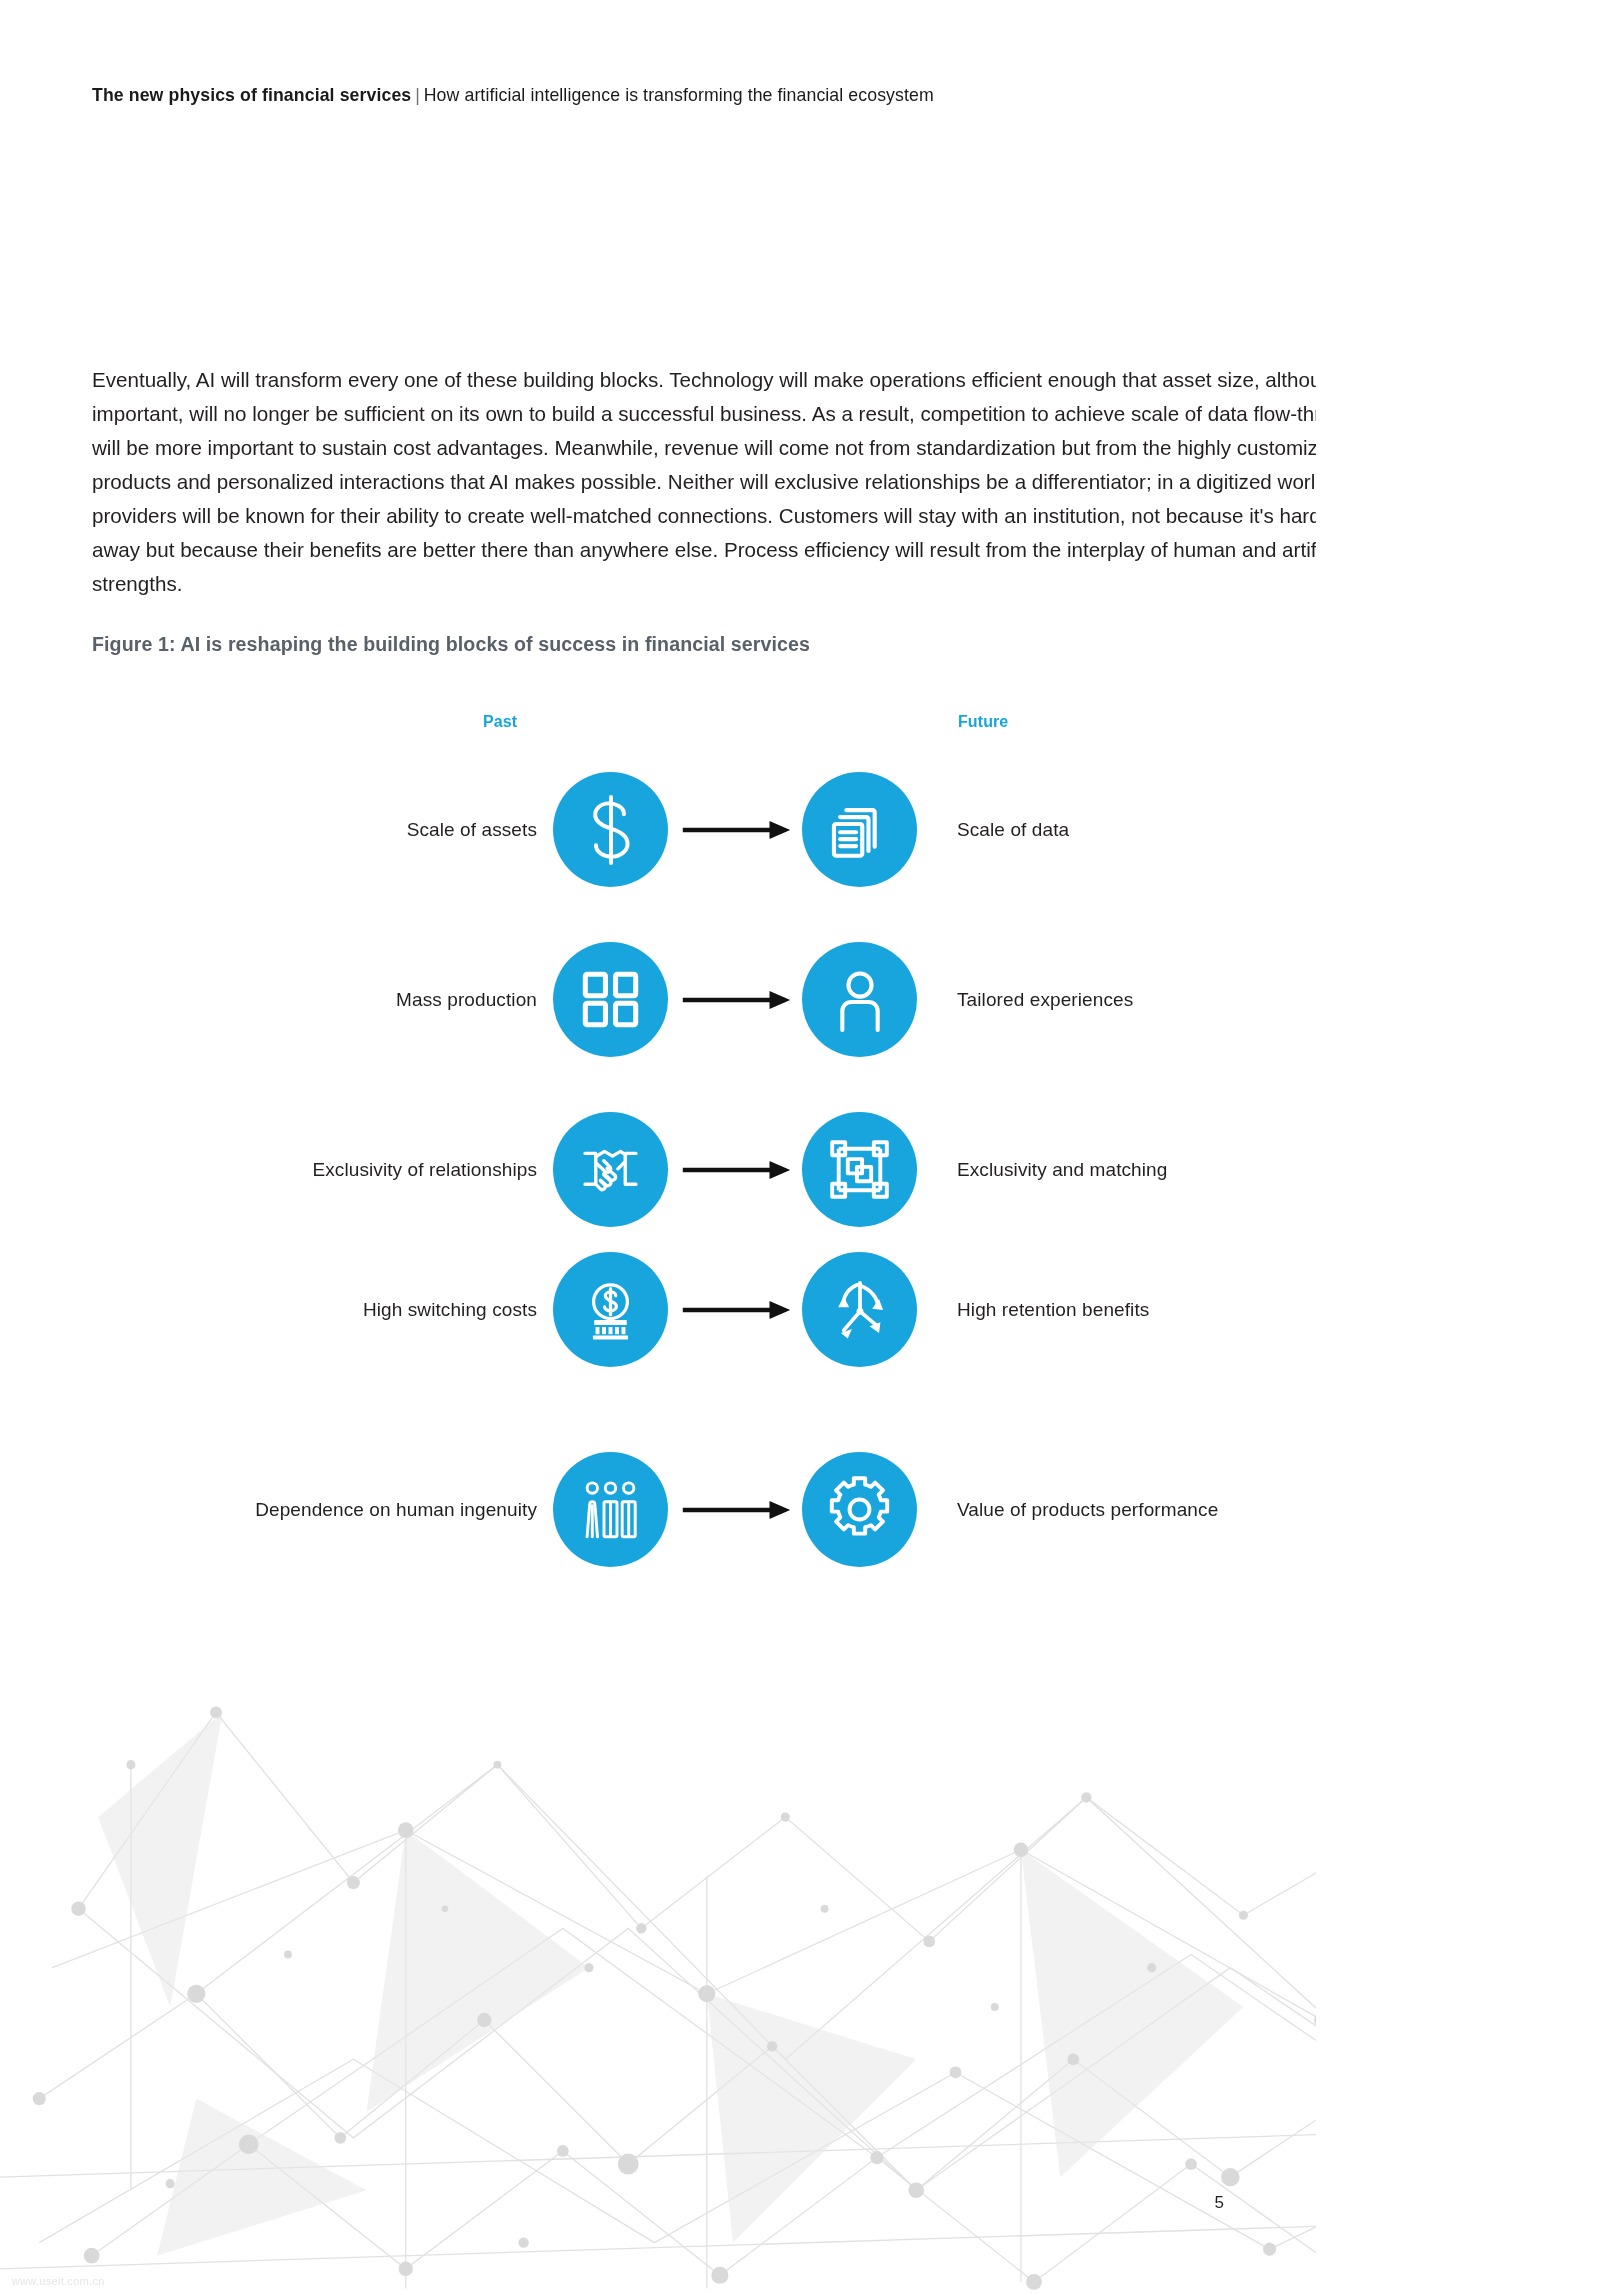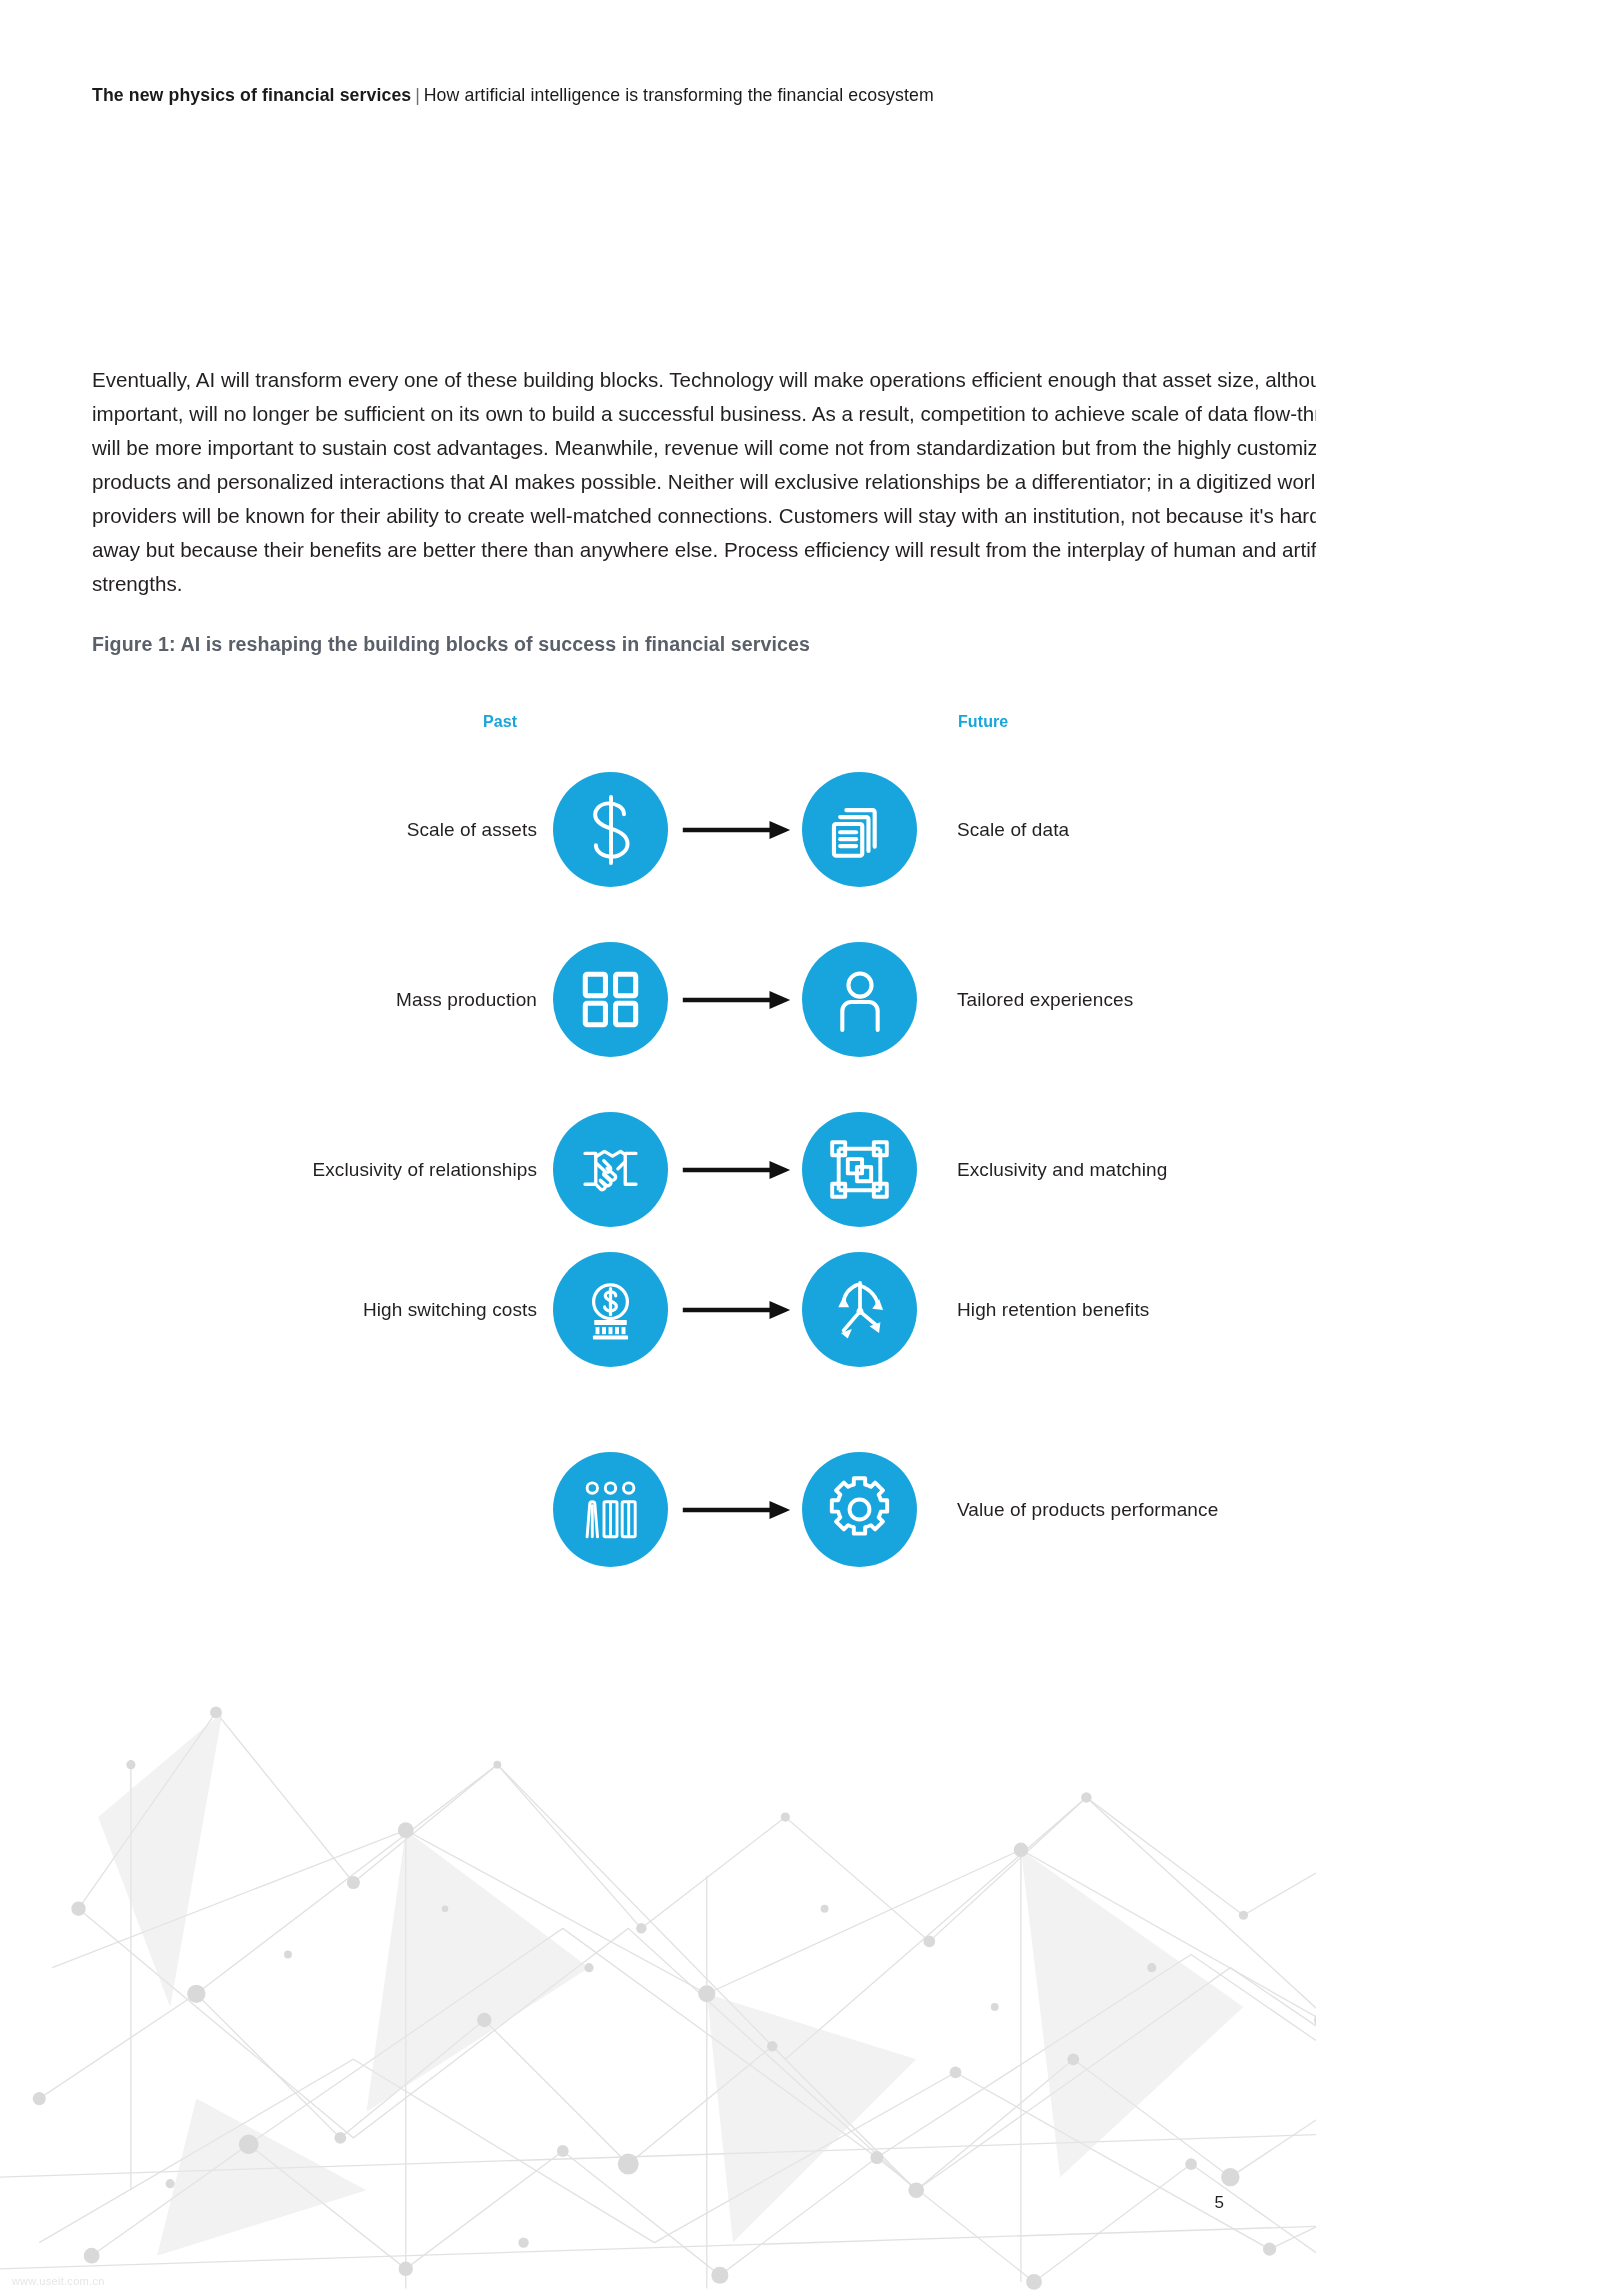--- a/index.html
+++ b/index.html
@@ -343,20 +343,21 @@
             <polygon points="80,68 78,84 64,74"></polygon>
           </g>
           <circle cx="50" cy="52" r="5" fill="#ffffff"></circle>
         </svg>
       </div>
 
       <div class="label-right">High retention benefits</div>
     </div>
 
     <div class="row" style="top:739px;">
+      <div class="label-left">Dependence on human ingenuity</div>
 
       <div class="disc left">
         <svg width="65" height="65" viewBox="0 0 100 100" aria-hidden="true">
           <g fill="none" stroke="#ffffff" stroke-width="4.5" stroke-linejoin="round" stroke-linecap="round">
             <circle cx="22" cy="17" r="8"></circle>
             <circle cx="50" cy="17" r="8"></circle>
             <circle cx="78" cy="17" r="8"></circle>
             <path d="M14 92 L18 42 a4 4 0 0 1 4 -4 a4 4 0 0 1 4 4 L30 92"></path>
             <line x1="22" y1="44" x2="22" y2="92"></line>
             <rect x="40" y="38" width="20" height="54" rx="2"></rect>

